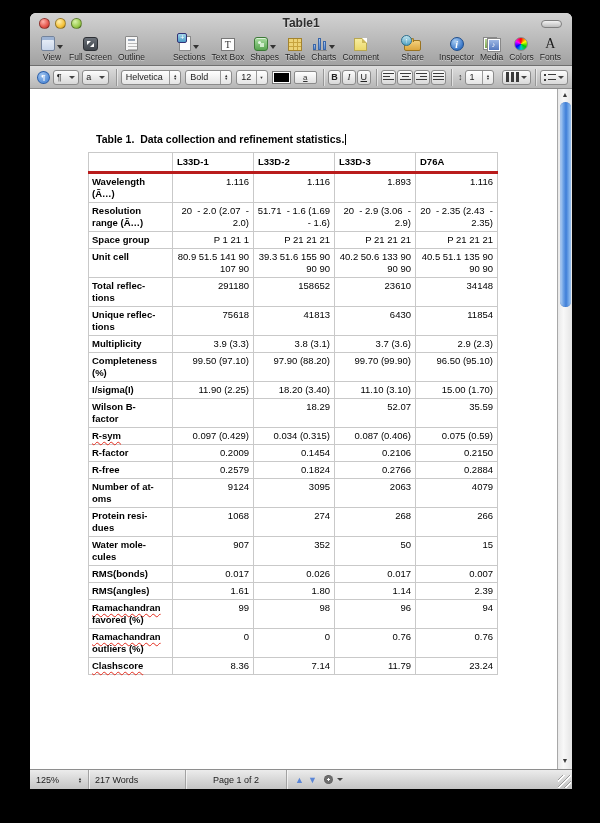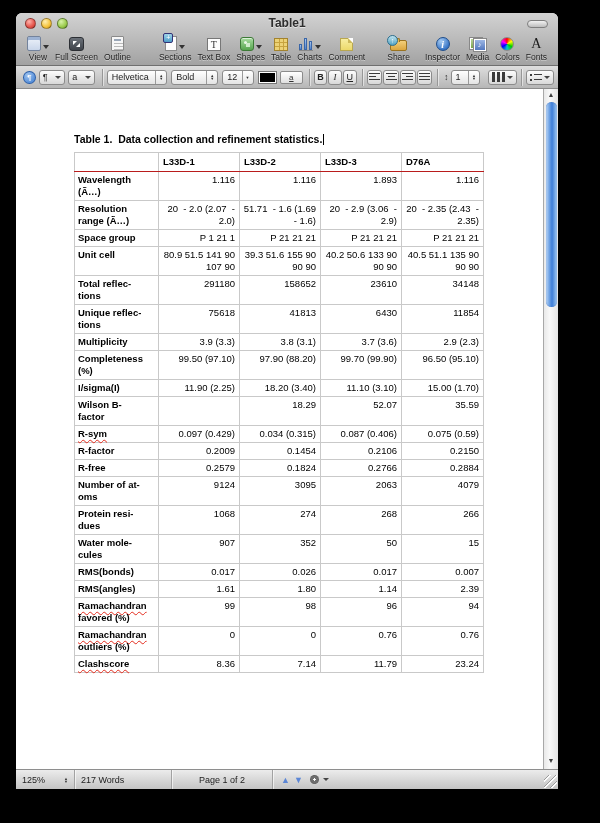--- a/index.html
+++ b/index.html
@@ -1,21 +1,21 @@
 <!DOCTYPE html>
 <html><head>
 <meta charset="utf-8">
 <style>
   html,body{margin:0;padding:0;background:#000;}
   *{box-sizing:border-box;}
   body{font-family:"Liberation Sans",sans-serif;-webkit-font-smoothing:antialiased;}
   #screen{position:relative;width:600px;height:823px;background:#000;overflow:hidden;}
 
   
-  #window{position:absolute;left:16px;top:13px;width:542px;height:776px;
+  #window{position:absolute;left:30px;top:13px;width:542px;height:776px;
     border-radius:6px 6px 0 0;overflow:hidden;background:#fff;
     box-shadow:0 12px 30px rgba(0,0,0,.65);}
 
   
   .chrome{height:53px;background:linear-gradient(#d2d2d2,#bdbdbd 45%,#a2a2a2);
     border-bottom:1px solid #6f6f6f;position:relative;}
   .titlebar{height:21px;position:relative;}
   .tl{position:absolute;top:5px;width:11px;height:11px;border-radius:50%;border:1px solid rgba(0,0,0,.35);}
   .tl.red{left:9px;background:radial-gradient(circle at 35% 30%,#ffb3ab,#e5554c 60%,#b23229);}
   .tl.yellow{left:25px;background:radial-gradient(circle at 35% 30%,#ffefb0,#f5c33b 60%,#c08b1d);}
@@ -108,28 +108,28 @@
     background-image:linear-gradient(#3a3a3a,#3a3a3a),linear-gradient(#3a3a3a,#3a3a3a),linear-gradient(#3a3a3a,#3a3a3a);
     background-size:3px 10px,3px 10px,3px 10px;background-position:0 0,5px 0,10px 0;margin-right:2px;}
   .list-ico{width:12px;height:9px;background-repeat:no-repeat;
     background-image:linear-gradient(#3a3a3a,#3a3a3a),linear-gradient(#3a3a3a,#3a3a3a),linear-gradient(#3a3a3a,#3a3a3a),linear-gradient(#3a3a3a,#3a3a3a);
     background-size:2px 2px,8px 1px,2px 2px,8px 1px;background-position:0 1px,4px 1px,0 6px,4px 6px;margin-right:2px;}
   .fb-wide{padding:0 3px;}
 
   
   .docarea{position:relative;height:680px;background:#fff;overflow:hidden;}
   .pagecontent{position:absolute;left:58px;top:44px;width:412px;}
-  .doc-title{font-size:10.5px;font-weight:bold;color:#000;white-space:pre;}
+  .doc-title{font-size:10.5px;font-weight:bold;color:#000;white-space:pre;margin-left:8px;}
   .caret{display:inline-block;width:1px;height:11px;background:#000;vertical-align:-2px;margin-left:1px;}
 
   table.stats{border-collapse:collapse;table-layout:fixed;width:409px;margin-top:7px;
     font-size:9.5px;line-height:12px;color:#000;}
   table.stats col.c0{width:84px;} table.stats col.cd{width:81px;} table.stats col.cl{width:82px;}
   table.stats th,table.stats td{border:1px solid #c9c9c9;vertical-align:top;}
-  table.stats thead th{font-weight:bold;text-align:left;padding:3px 0 3px 4px;border-bottom:1px solid #b91c1c;}
+  table.stats thead th{font-weight:bold;text-align:left;padding:3px 0 3px 4px;border-bottom:3px solid #b91c1c;}
   table.stats td.rl{font-weight:bold;text-align:left;padding:2px 2px 2px 3px;white-space:pre-line;}
   table.stats td.val{text-align:right;padding:2px 4px 2px 2px;white-space:pre-wrap;word-wrap:break-word;}
   .mis{text-decoration:underline;text-decoration-style:wavy;text-decoration-color:#e32b1d;
     text-decoration-thickness:1px;text-underline-offset:2px;}
 
   
   .vscroll{position:absolute;top:0;right:0;width:15px;height:680px;background:linear-gradient(90deg,#e9e9e9,#f8f8f8 40%,#e4e4e4);
     border-left:1px solid #a8a8a8;}
   .sc-arrow{position:absolute;left:0;width:14px;height:12px;text-align:center;font-size:7px;color:#3c3c3c;line-height:12px;}
   .sc-up{top:0;} .sc-down{bottom:2px;}

